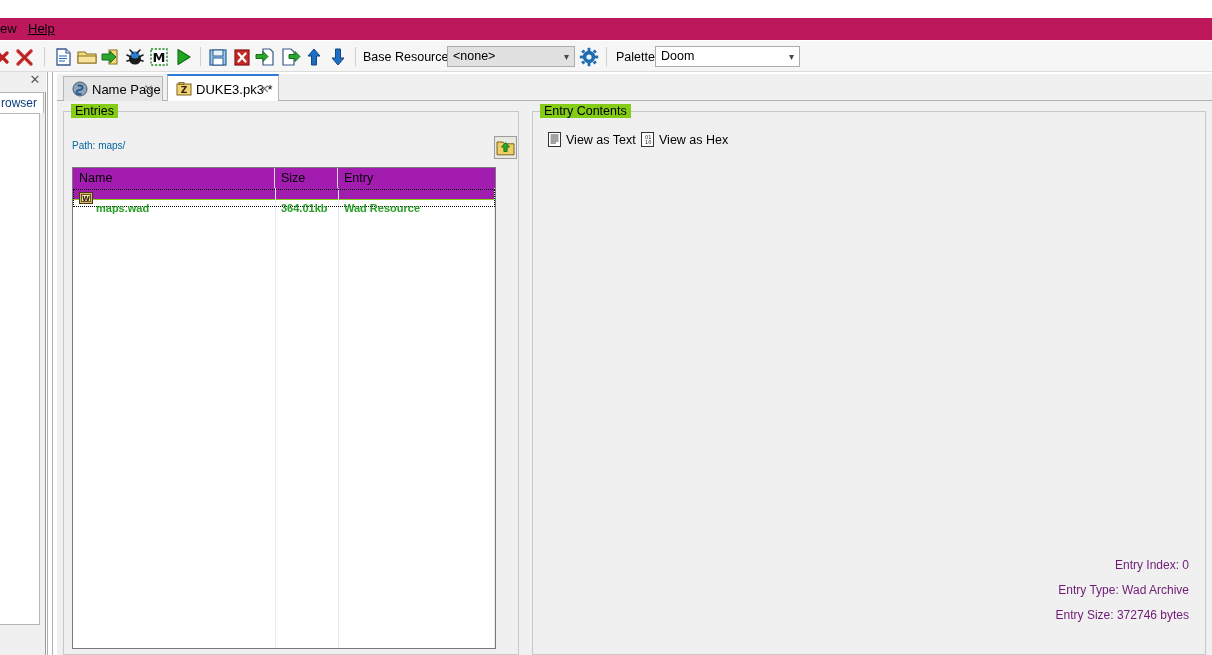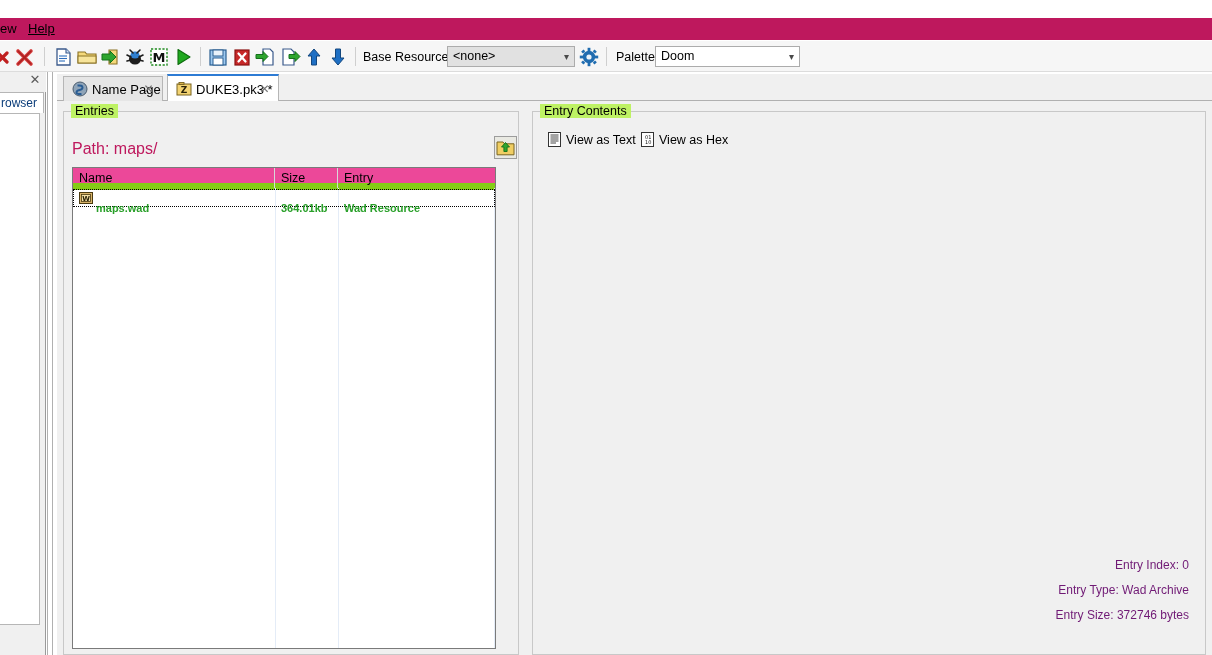--- a/index.html
+++ b/index.html
@@ -220,32 +220,32 @@
 
   .groupbox {
     position: absolute;
     border: 1px solid #c8c8c8;
     box-sizing: border-box;
     background: transparent;
   }
   .groupbox > .gb-title {
     position: absolute;
     left: 7px; top: -8px;
-    background: #bef264;
+    background: #84cc16;
     padding: 0 4px;
     font-size: 12.5px;
     color: #000;
     white-space: nowrap;
   }
 
   
   .path-label {
     position: absolute;
-    font-size: 16px;
-    color: #be185d;
+    font-size: 10px;
+    color: #0369a1;
     white-space: nowrap;
   }
   .up-btn {
     position: absolute;
     width: 23px; height: 23px;
     background: #e9e9e2;
     border: 1px solid #9c9c9c;
     box-sizing: border-box;
   }
 
@@ -253,23 +253,23 @@
     position: absolute;
     background: #ffffff;
     border: 1px solid #7a7a7a;
     box-sizing: border-box;
     overflow: hidden;
   }
   .lc-header {
     position: absolute;
     left: 0; top: 0;
     width: 100%;
-    height: 22px;
-    background: #ec4899;
-    border-bottom: 7px solid #84cc16;
+    height: 32px;
+    background: #a21caf;
+    border-bottom: 1px solid #84cc16;
     box-sizing: border-box;
   }
   .lc-col {
     position: absolute;
     top: 0;
     height: 20px;
     line-height: 20px;
     font-size: 12.5px;
     color: #000;
     padding-left: 6px;

